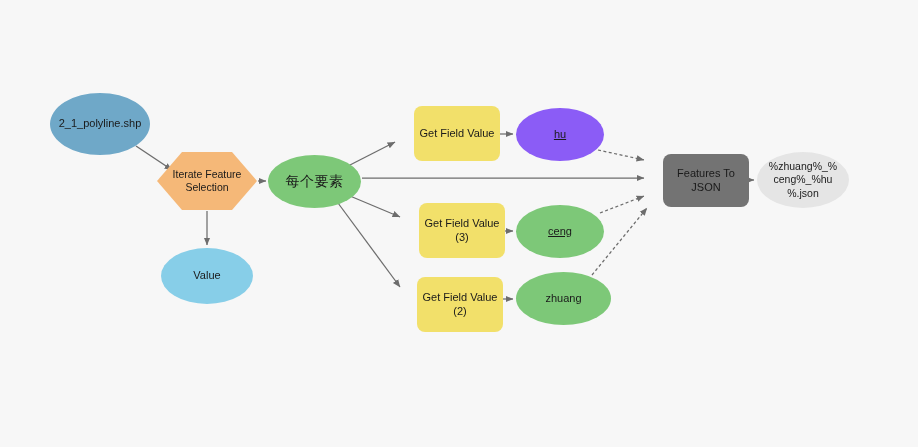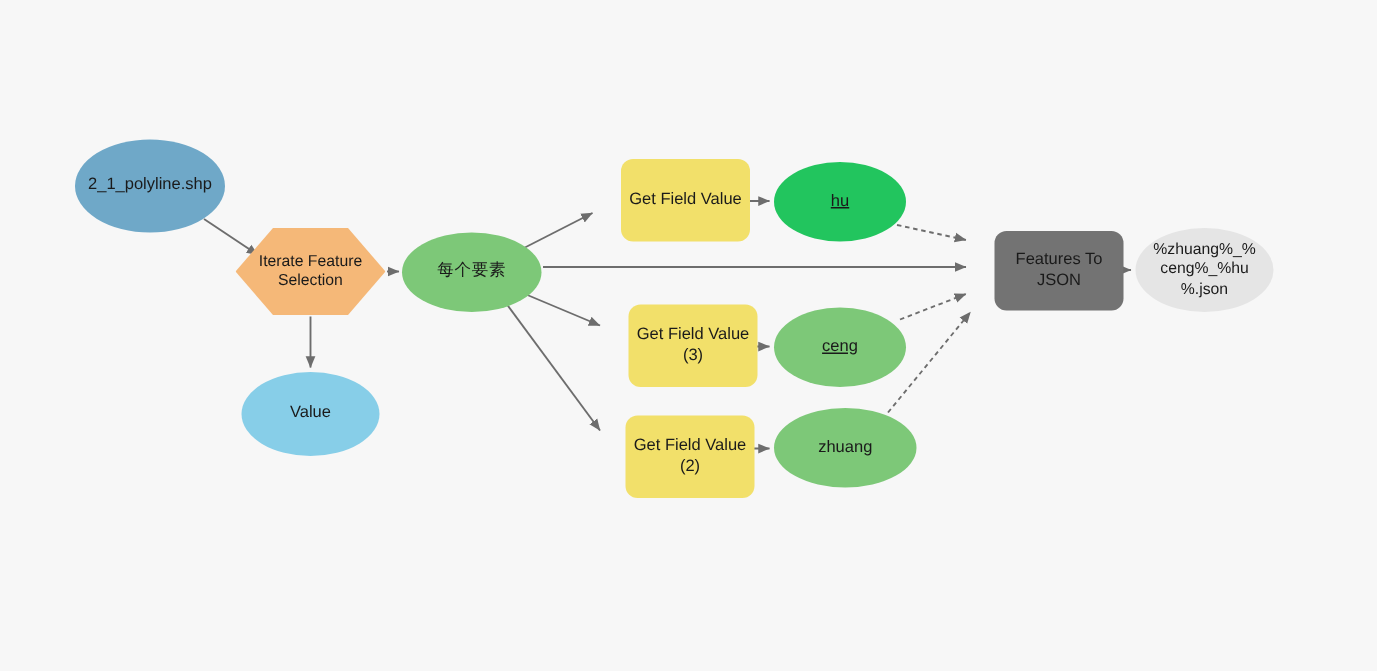--- a/index.html
+++ b/index.html
@@ -49,22 +49,22 @@
   }
   .node-hex {
     clip-path: polygon(25% 0%, 75% 0%, 100% 50%, 75% 100%, 25% 100%, 0% 50%);
   }
   .lbl {
     display: block;
     padding: 0 4px;
     white-space: pre-line;
   }
   .lbl-cjk {
-    font-family: Liberation Mono, monospace;
-    font-size: 11px;
+    font-family: Liberation Sans, sans-serif;
+    font-size: 14px;
     letter-spacing: 0.5px;
   }
   .lbl-small {
     font-size: 10.5px;
   }
 </style>
 </head>
 <body>
 
 <div id="canvas">
@@ -97,21 +97,21 @@
       <div class="node node-ellipse" style="left: 50px; top: 93px; width: 100px; height: 62px; background: rgb(111, 168, 200);"><span class="lbl">2_1_polyline.shp</span></div>
       <div class="node node-hex" style="left: 157px; top: 152px; width: 100px; height: 58px; background: rgb(245, 184, 120); justify-content: center;"><span class="lbl lbl-small">Iterate Feature
 Selection</span></div>
       <div class="node node-ellipse" style="left: 161px; top: 248px; width: 92px; height: 56px; background: rgb(135, 206, 232);"><span class="lbl">Value</span></div>
       <div class="node node-ellipse" style="left: 268px; top: 155px; width: 93px; height: 53px; background: rgb(125, 200, 120);"><span class="lbl lbl-cjk">每个要素</span></div>
       <div class="node node-rect" style="left: 398px; top: 106px; width: 86px; height: 55px; background: rgb(242, 224, 106);"><span class="lbl">Get Field Value</span></div>
       <div class="node node-rect" style="left: 403px; top: 203px; width: 86px; height: 55px; background: rgb(242, 224, 106);"><span class="lbl">Get Field Value
 (3)</span></div>
       <div class="node node-rect" style="left: 401px; top: 277px; width: 86px; height: 55px; background: rgb(242, 224, 106);"><span class="lbl">Get Field Value
 (2)</span></div>
-      <div class="node node-ellipse" style="left: 516px; top: 108px; width: 88px; height: 53px; background: #22c55e; text-decoration: underline;"><span class="lbl">hu</span></div>
+      <div class="node node-ellipse" style="left: 516px; top: 108px; width: 88px; height: 53px; background: #8b5cf6; text-decoration: underline;"><span class="lbl">hu</span></div>
       <div class="node node-ellipse" style="left: 516px; top: 205px; width: 88px; height: 53px; background: rgb(125, 200, 120); text-decoration: underline;"><span class="lbl">ceng</span></div>
       <div class="node node-ellipse" style="left: 516px; top: 272px; width: 95px; height: 53px; background: rgb(125, 200, 120);"><span class="lbl">zhuang</span></div>
       <div class="node node-rect" style="left: 647px; top: 154px; width: 86px; height: 53px; background: #737373;"><span class="lbl">Features To
 JSON</span></div>
       <div class="node node-ellipse" style="left: 757px; top: 152px; width: 92px; height: 56px; background: #e5e5e5;"><span class="lbl lbl-small">%zhuang%_%
 ceng%_%hu
 %.json</span></div>
     </div>
 
 </div>

